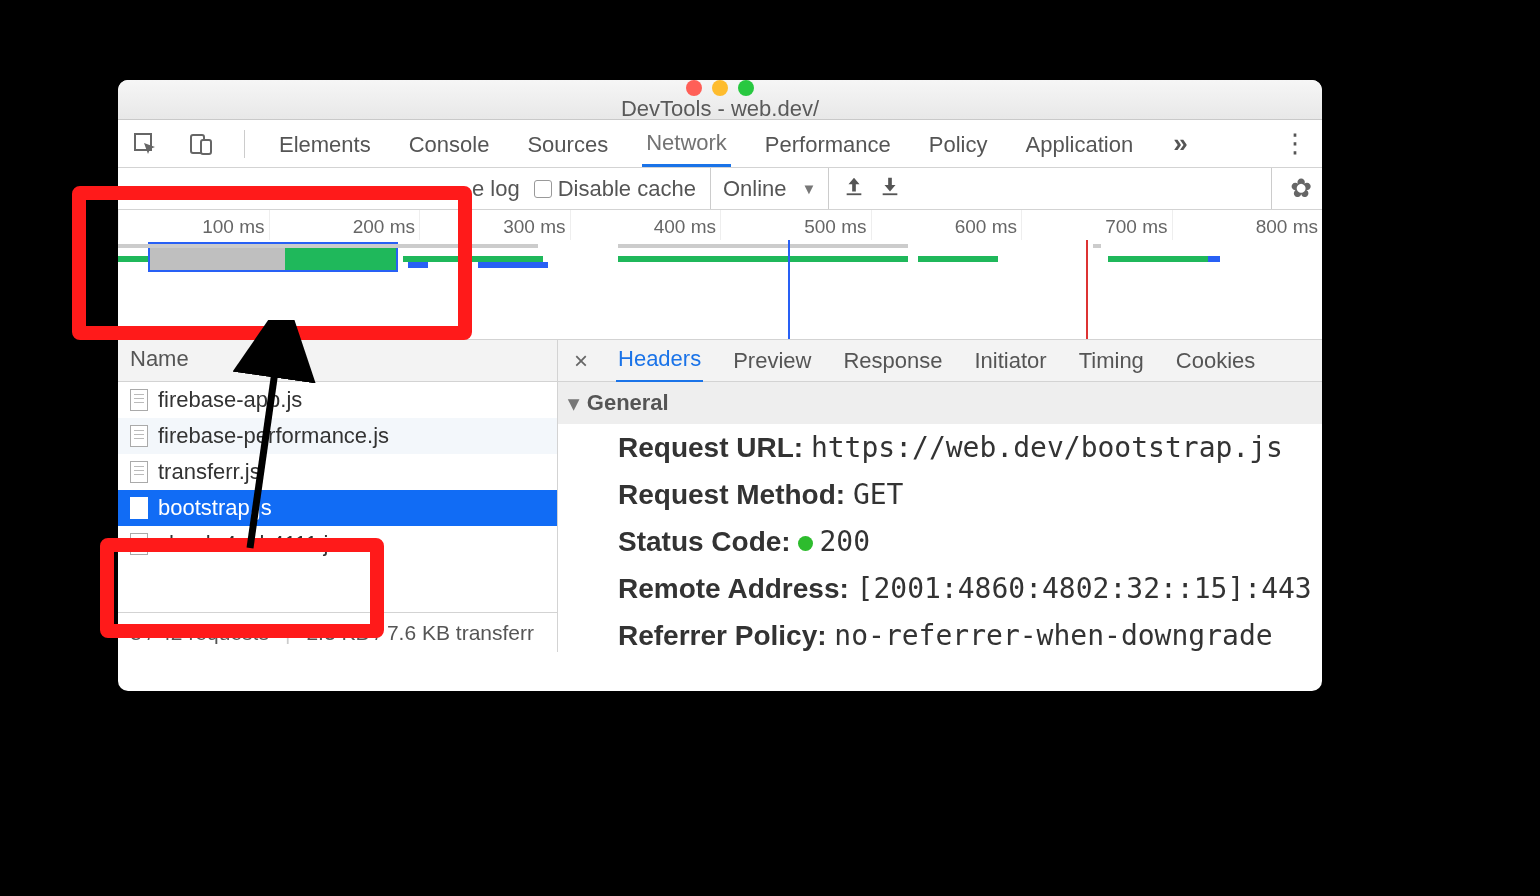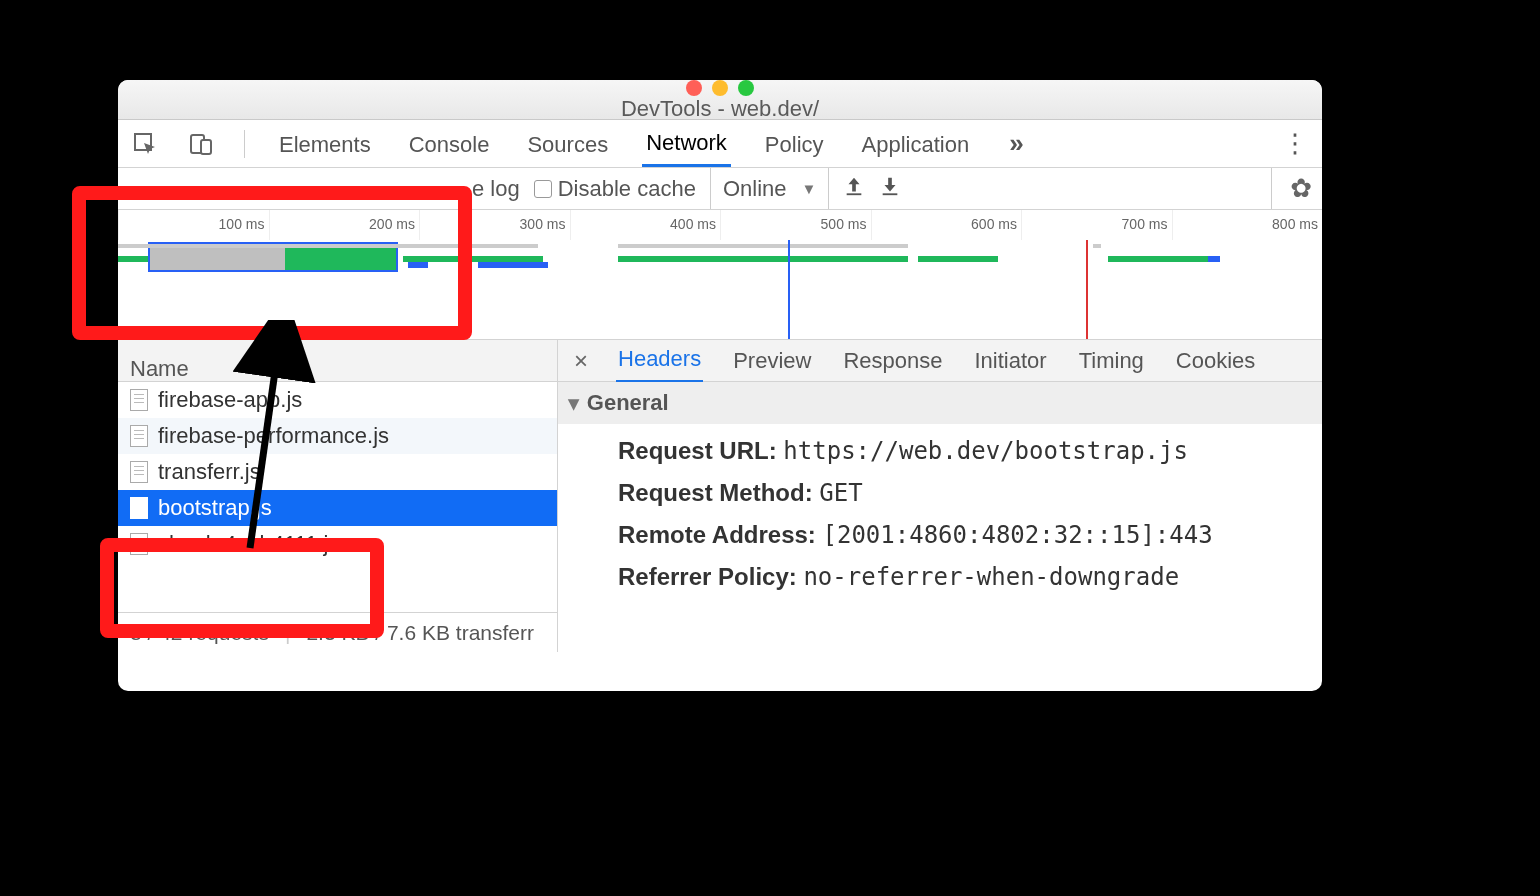--- a/index.html
+++ b/index.html
@@ -23,45 +23,45 @@
 .dot { width: 16px; height: 16px; border-radius: 50%; }
 .dot.red{background:#ff5f57;} .dot.yellow{background:#febc2e;} .dot.green{background:#28c840;}
 .title { flex:1; text-align:center; color:#5a5a5a; font-size:22px; }
 
 .tabs {
   height: 48px; display:flex; align-items:center; gap:30px; padding:0 14px;
   border-bottom:1px solid #d3d3d3; color:#555;text-align:right;
 }
 .tabs .icon { width:26px; height:26px; display:flex; align-items:center; justify-content:center; }
 .tabs .tab { padding:10px 4px 8px; cursor:pointer; }
-.tabs .tab.active { color:#000000; border-bottom:3px solid #1a73e8; }
+.tabs .tab.active { color:#737373; border-bottom:3px solid #1a73e8; }
 .tabs .more { margin-left:6px; font-size:26px; font-weight:bold; }
 .tabs .kebab { margin-left:auto; font-size:26px; letter-spacing:0; }
 
 .toolbar {
   height: 42px; display:flex; align-items:center; gap:14px; padding:0 10px;
   border-bottom:1px solid #d3d3d3; color:#555;
 }
 .checkbox { width:18px; height:18px; border:1px solid #999; border-radius:3px; background:#fff; display:inline-block; margin-right:6px; }
 .select { display:flex; align-items:center; gap:15px; border-left:1px solid #ccc; border-right:1px solid #ccc; padding:0 12px; height:100%; }
 .tri { font-size:15px; color:#777; }
 .gear { margin-left:auto; font-size:26px; color:#666; border-left:1px solid #ccc; padding-left:18px; height:100%; display:flex; align-items:center; }
 
 .overview {
   height: 130px; border-bottom:1px solid #d3d3d3; position:relative; overflow:hidden;
 }
 .ticks { display:flex; height:30px; }
-.tick { flex:1; text-align:right; color:#666; font-size:14px; padding:6px 4px 0 0; border-left:1px solid #eee; }
+.tick { flex:1; text-align:right; color:#666; font-size:19px; padding:6px 4px 0 0; border-left:1px solid #eee; }
 .ovbars { position:absolute; left:0; right:0; top:40px; height:20px; }
 .bar { position:absolute; height:6px; }
 .sel { position:absolute; top:32px; height:30px; border:2px solid #2860f5; background:rgba(190,190,190,0.55); }
 .vline { position:absolute; top:30px; bottom:0; width:2px; }
 
 .colhead { height:42px; display:flex; border-bottom:1px solid #d3d3d3; background:#f3f3f3; }
-.colhead .left { width:440px; padding:16px 12px; border-right:1px solid #d3d3d3; color:#555; }
+.colhead .left { width:440px; padding:6px 12px; border-right:1px solid #d3d3d3; color:#555; }
 .colhead .right { flex:1; display:flex; align-items:center; gap:28px; padding:0 16px; color:#555; }
 .colhead .xbtn { font-size:24px; color:#666; cursor:pointer; }
 .colhead .dtab { padding:8px 2px; cursor:pointer; }
 .colhead .dtab.active { color:#1a73e8; border-bottom:3px solid #1a73e8; }
 
 .split { display:flex; height: 270px; }
 .left-pane { width:440px; border-right:1px solid #d3d3d3; overflow:hidden; display:flex; flex-direction:column; }
 .rowlist { flex:1; overflow:hidden; }
 .row { height:36px; display:flex; align-items:center; gap:10px; padding:0 12px; }
 .row:nth-child(odd){ background:#fff; } .row:nth-child(even){ background:#f3f7fb; }
@@ -71,21 +71,21 @@
   background:repeating-linear-gradient(#bbb,#bbb 1px,transparent 1px,transparent 4px); }
 .row.selected .docicon{ border-color:#fff; }
 .row.selected .docicon::after{ background:repeating-linear-gradient(#fff,#fff 1px,transparent 1px,transparent 4px); }
 
 .status { height:40px; border-top:1px solid #d3d3d3; display:flex; align-items:center; gap:16px; padding:0 12px; color:#555; background:#fff; font-size:21px;}
 .status .sep{ color:#ccc; }
 
 .right-pane { flex:1; overflow:hidden; }
 .section-hd { background:#eee; color:#555; font-weight:bold; padding:8px 12px; }
 .section-hd .disclose{ display:inline-block; transform:rotate(90deg); margin-right:6px; color:#777; font-size:14px;}
-.kvs { padding:6px 0 0 60px; font-size:24px; }
+.kvs { padding:0 0 0 60px; font-size:28px; }
 .kv { padding:7px 0; }
 .kv b { font-weight:700; }
 .kv .mono { font-family: ui-monospace, Menlo, monospace; }
 .dot-green { display:inline-block; width:15px; height:15px; border-radius:50%; background:#2dbc2d; margin-right:6px; vertical-align:middle;}
 
 
 .anno { position:absolute; pointer-events:none; }
 .box { border:14px solid #ff1a1a; border-radius:8px; }
 .arrow-svg { position:absolute; }
 </style>
@@ -114,20 +114,21 @@
       <svg width="24" height="24" viewBox="0 0 24 24">
           <rect x="2" y="3" width="13" height="18" rx="2" fill="none" stroke="#666" stroke-width="2"></rect>
           <rect x="12" y="8" width="10" height="14" rx="2" fill="#fff" stroke="#666" stroke-width="2"></rect>
         </svg>
     </span>
     <span style="width:1px;height:28px;background:#ccc"></span>
     <span class="tab">Elements</span>
     <span class="tab">Console</span>
     <span class="tab">Sources</span>
     <span class="tab active">Network</span>
+    <span class="tab">Performance</span>
     <span class="tab">Policy</span>
     <span class="tab">Application</span>
     <span class="more">»</span>
     <span class="kebab">⋮</span>
   </div>
 
   <div class="toolbar">
     <span style="width:330px"></span>
     <span>e log</span>
     <label style="display:flex;align-items:center;">
@@ -231,20 +232,21 @@
       </div>
     </div>
 
     <div class="right-pane">
       <div class="section-hd">
         <span class="disclose">▶</span><span>General</span>
       </div>
       <div class="kvs">
         <div class="kv"><b>Request URL:</b> <span class="mono">https://web.dev/bootstrap.js</span></div>
         <div class="kv"><b>Request Method:</b> <span class="mono">GET</span></div>
+        <div class="kv"><b>Status Code:</b> <span class="dot-green"></span><span class="mono">200</span></div>
         <div class="kv"><b>Remote Address:</b> <span class="mono">[2001:4860:4802:32::15]:443</span></div>
         <div class="kv"><b>Referrer Policy:</b> <span class="mono">no-referrer-when-downgrade</span></div>
       </div>
     </div>
   </div>
 </div>
 
 <div class="anno box" style="left:72px; top:186px; width:400px; height:154px;"></div>
 <div class="anno box" style="left:100px; top:538px; width:284px; height:100px;"></div>
 <svg class="arrow-svg" style="left:180px; top:320px;" width="160" height="240">

